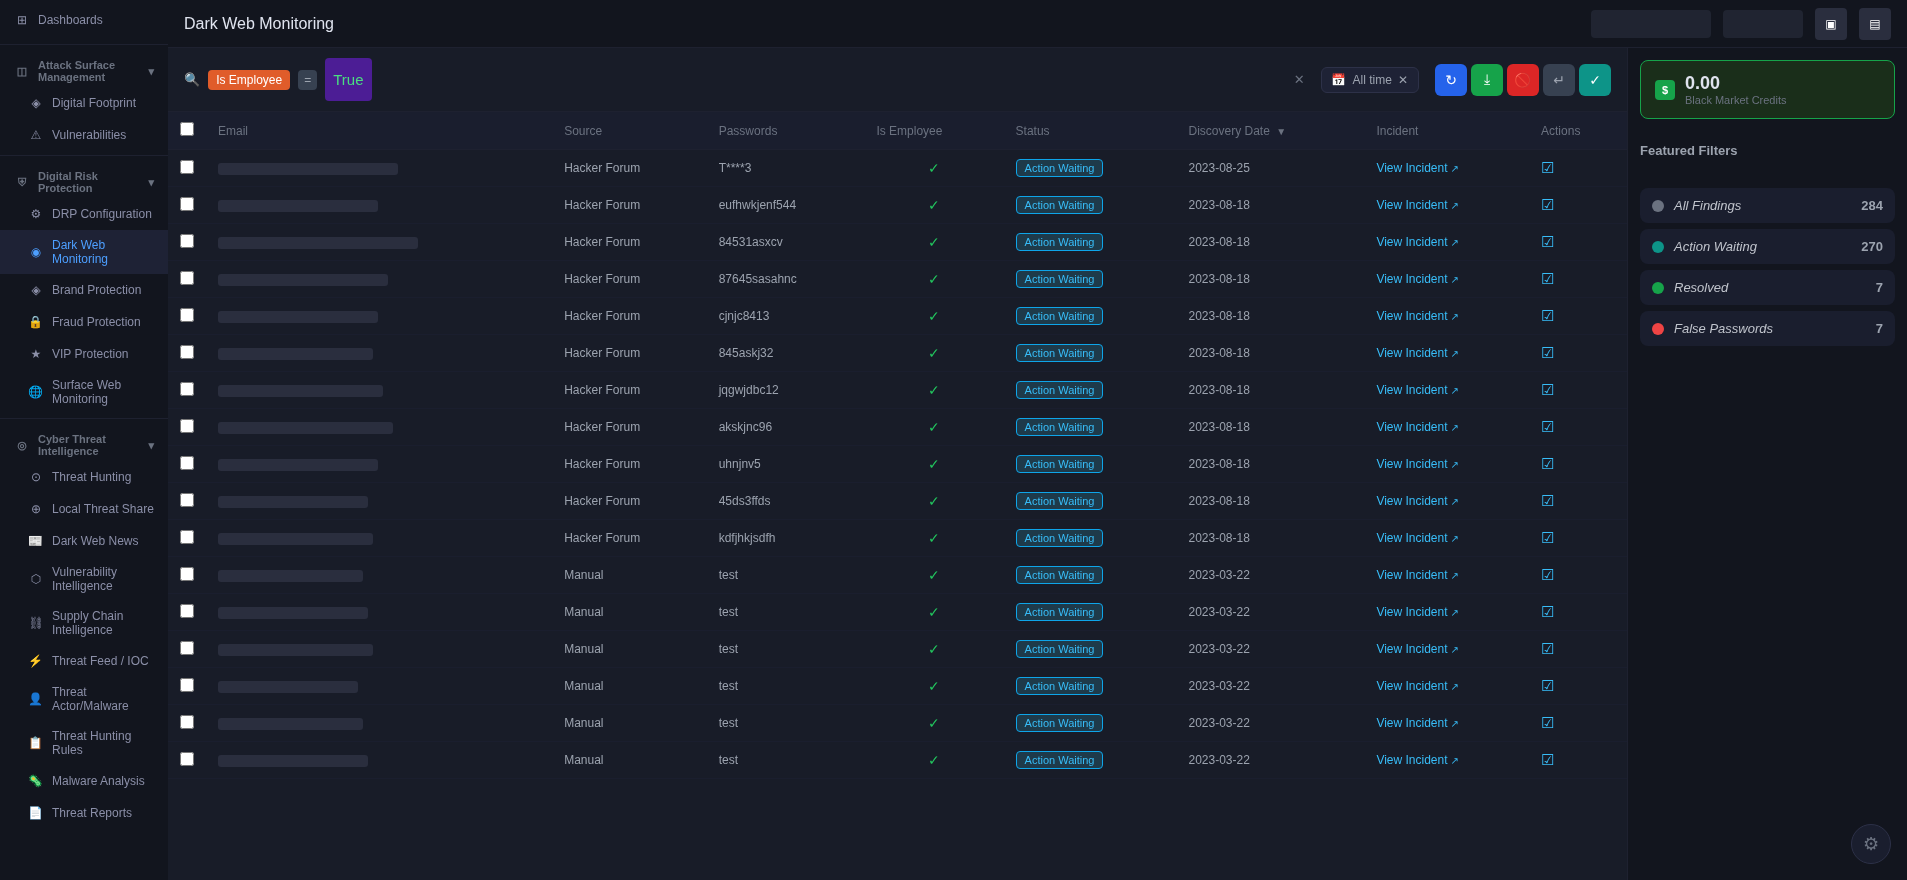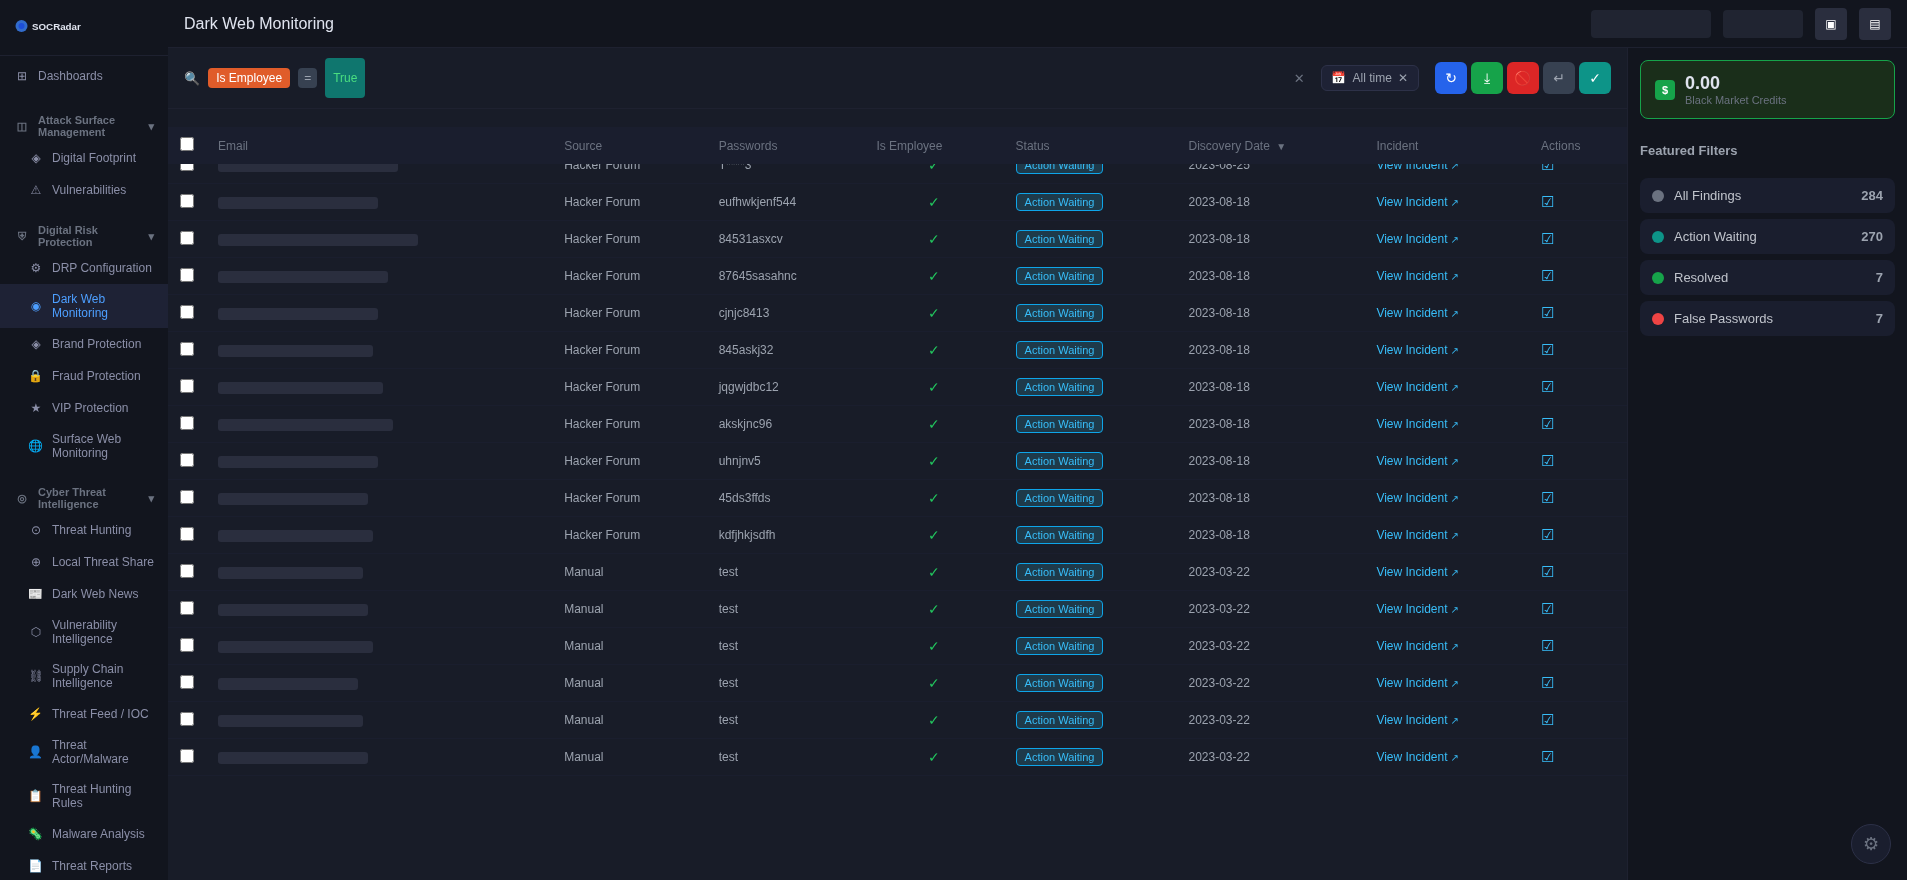--- a/index.html
+++ b/index.html
@@ -27,21 +27,21 @@
     
     .main { flex: 1; display: flex; flex-direction: column; overflow: hidden; }
     .content-area { flex: 1; display: flex; overflow: hidden; }
     .table-section { flex: 1; display: flex; flex-direction: column; overflow: hidden; background: #181c28; }
 
     
     .filter-bar { display: flex; align-items: center; gap: 8px; padding: 10px 16px; background: #181c28; border-bottom: 1px solid #1e2130; flex-shrink: 0; }
     .search-icon-btn { color: #6b7280; cursor: pointer; }
     .filter-tag { display: flex; align-items: center; gap: 4px; background: #e05c2a; color: #fff; border-radius: 4px; padding: 3px 8px; font-size: 12px; font-weight: 500; }
     .filter-tag-eq { background: #374151; color: #9ca3af; border-radius: 4px; padding: 3px 6px; font-size: 12px; }
-    .filter-tag-val { background: #0f766e; color: #4ade80; border-radius: 4px; padding: 13px 8px; font-size: 12px; }
+    .filter-tag-val { background: #4c1d95; color: #4ade80; border-radius: 4px; padding: 13px 8px; font-size: 15px; }
     .search-input { flex: 1; background: transparent; border: none; outline: none; color: #c0c4cc; font-size: 13px; }
     .search-clear { color: #6b7280; cursor: pointer; margin-left: auto; }
     .time-filter { display: flex; align-items: center; gap: 6px; background: #1e2235; border: 1px solid #2d3148; border-radius: 6px; padding: 5px 10px; color: #9ca3af; font-size: 12px; cursor: pointer; margin-left: 8px; }
     .action-btns { display: flex; gap: 4px; margin-left: 8px; }
     .action-btn { width: 32px; height: 32px; border-radius: 6px; border: none; cursor: pointer; display: flex; align-items: center; justify-content: center; font-size: 14px; }
     .btn-blue { background: #2563eb; color: #fff; }
     .btn-green { background: #16a34a; color: #fff; }
     .btn-red { background: #dc2626; color: #fff; }
     .btn-gray { background: #374151; color: #9ca3af; }
     .btn-teal { background: #0d9488; color: #fff; }
@@ -49,59 +49,52 @@
     
     .tabs { display: flex; padding: 0 16px; background: #181c28; border-bottom: 1px solid #1e2130; flex-shrink: 0; }
     .tab { padding: 10px 16px; cursor: pointer; color: #6b7280; font-size: 13px; border-bottom: 2px solid transparent; }
     .tab.active { color: #4d9fff; border-bottom-color: #4d9fff; font-weight: 500; }
 
     
     .table-wrap { flex: 1; overflow-y: auto; }
     .table-wrap::-webkit-scrollbar { width: 6px; }
     .table-wrap::-webkit-scrollbar-thumb { background: #333; border-radius: 3px; }
     table { width: 100%; border-collapse: collapse; }
-    thead th { position: sticky; top: 18px; background: #1a1e2e; color: #6b7280; font-weight: 500; padding: 10px 12px; text-align: left; font-size: 12px; border-bottom: 1px solid #1e2130; white-space: nowrap; }
+    thead th { position: sticky; top: 0; background: #1a1e2e; color: #6b7280; font-weight: 500; padding: 10px 12px; text-align: left; font-size: 12px; border-bottom: 1px solid #1e2130; white-space: nowrap; }
     tbody tr { border-bottom: 1px solid #1a1e2e; }
     tbody td { padding: 9px 12px; font-size: 12px; color: #9ca3af; vertical-align: middle; }
     .email-blur { display: inline-block; background: #2a2e3e; color: transparent; border-radius: 3px; height: 12px; vertical-align: middle; }
     .status-badge { display: inline-flex; align-items: center; background: #1e3a4a; color: #38bdf8; border: 1px solid #0ea5e9; border-radius: 4px; padding: 2px 8px; font-size: 11px; white-space: nowrap; }
     .check-icon { color: #22c55e; font-size: 14px; }
     .view-incident { color: #38bdf8; cursor: pointer; display: flex; align-items: center; gap: 3px; font-size: 12px; text-align: center; }
     .action-check { color: #38bdf8; font-size: 15px; cursor: pointer; }
     .checkbox { width: 14px; height: 14px; border: 1px solid #4b5563; border-radius: 3px; background: transparent; cursor: pointer; }
     .sort-icon { color: #6b7280; font-size: 10px; margin-left: 3px; }
 
     
     .right-panel { width: 280px; background: #12151e; border-left: 1px solid #1e2130; flex-shrink: 0; overflow-y: auto; }
     .credits-box { margin: 12px; background: #1a2e1a; border: 1px solid #16a34a; border-radius: 8px; padding: 12px 14px; display: flex; align-items: center; gap: 10px; }
     .credits-icon { width: 20px; height: 20px; background: #16a34a; border-radius: 4px; display: flex; align-items: center; justify-content: center; color: #fff; font-size: 11px; font-weight: bold; flex-shrink: 0; }
     .credits-amount { font-size: 18px; font-weight: 700; color: #e0e4ef; }
     .credits-label { font-size: 11px; color: #6b7280; }
     .featured-filters { padding: 12px; }
-    .featured-title { color: #9ca3af; font-size: 13px; font-weight: 600; margin-bottom: 20px; }
+    .featured-title { color: #9ca3af; font-size: 13px; font-weight: 600; margin-bottom: 30px; }
     .filter-item { display: flex; align-items: center; gap: 10px; padding: 10px 12px; border-radius: 8px; cursor: pointer; margin-bottom: 6px; background: #1a1e2e; }
     .filter-dot { width: 12px; height: 12px; border-radius: 50%; flex-shrink: 0; }
-    .filter-name { flex: 1; color: #c0c4cc; font-size: 13px; }
+    .filter-name { flex: 1; color: #c0c4cc; font-size: 13px; font-style: italic; }
     .filter-count { color: #9ca3af; font-size: 13px; font-weight: 600; }
     .filter-dot.gray { background: #6b7280; }
     .filter-dot.teal { background: #0d9488; }
     .filter-dot.green { background: #16a34a; }
     .filter-dot.red { background: #ef4444; }
   </style>
 </head>
 <body>
 
 <div class="sidebar">
-  <div class="sidebar-logo">
-    <svg viewBox="0 0 120 32" fill="none" xmlns="http://www.w3.org/2000/svg">
-      <circle cx="10" cy="16" r="8" fill="#3b82f6" opacity="0.8"></circle>
-      <circle cx="10" cy="16" r="4" fill="#1d4ed8"></circle>
-      <text x="24" y="21" font-size="13" font-weight="700" fill="#e0e4ef" font-family="sans-serif">SOCRadar</text>
-    </svg>
-  </div>
 
   <div class="sidebar-section">
     <div class="sidebar-item">
       <span class="sidebar-icon">⊞</span>
       <span>Dashboards</span>
     </div>
   </div>
 
   <div class="sidebar-divider"></div>
 

